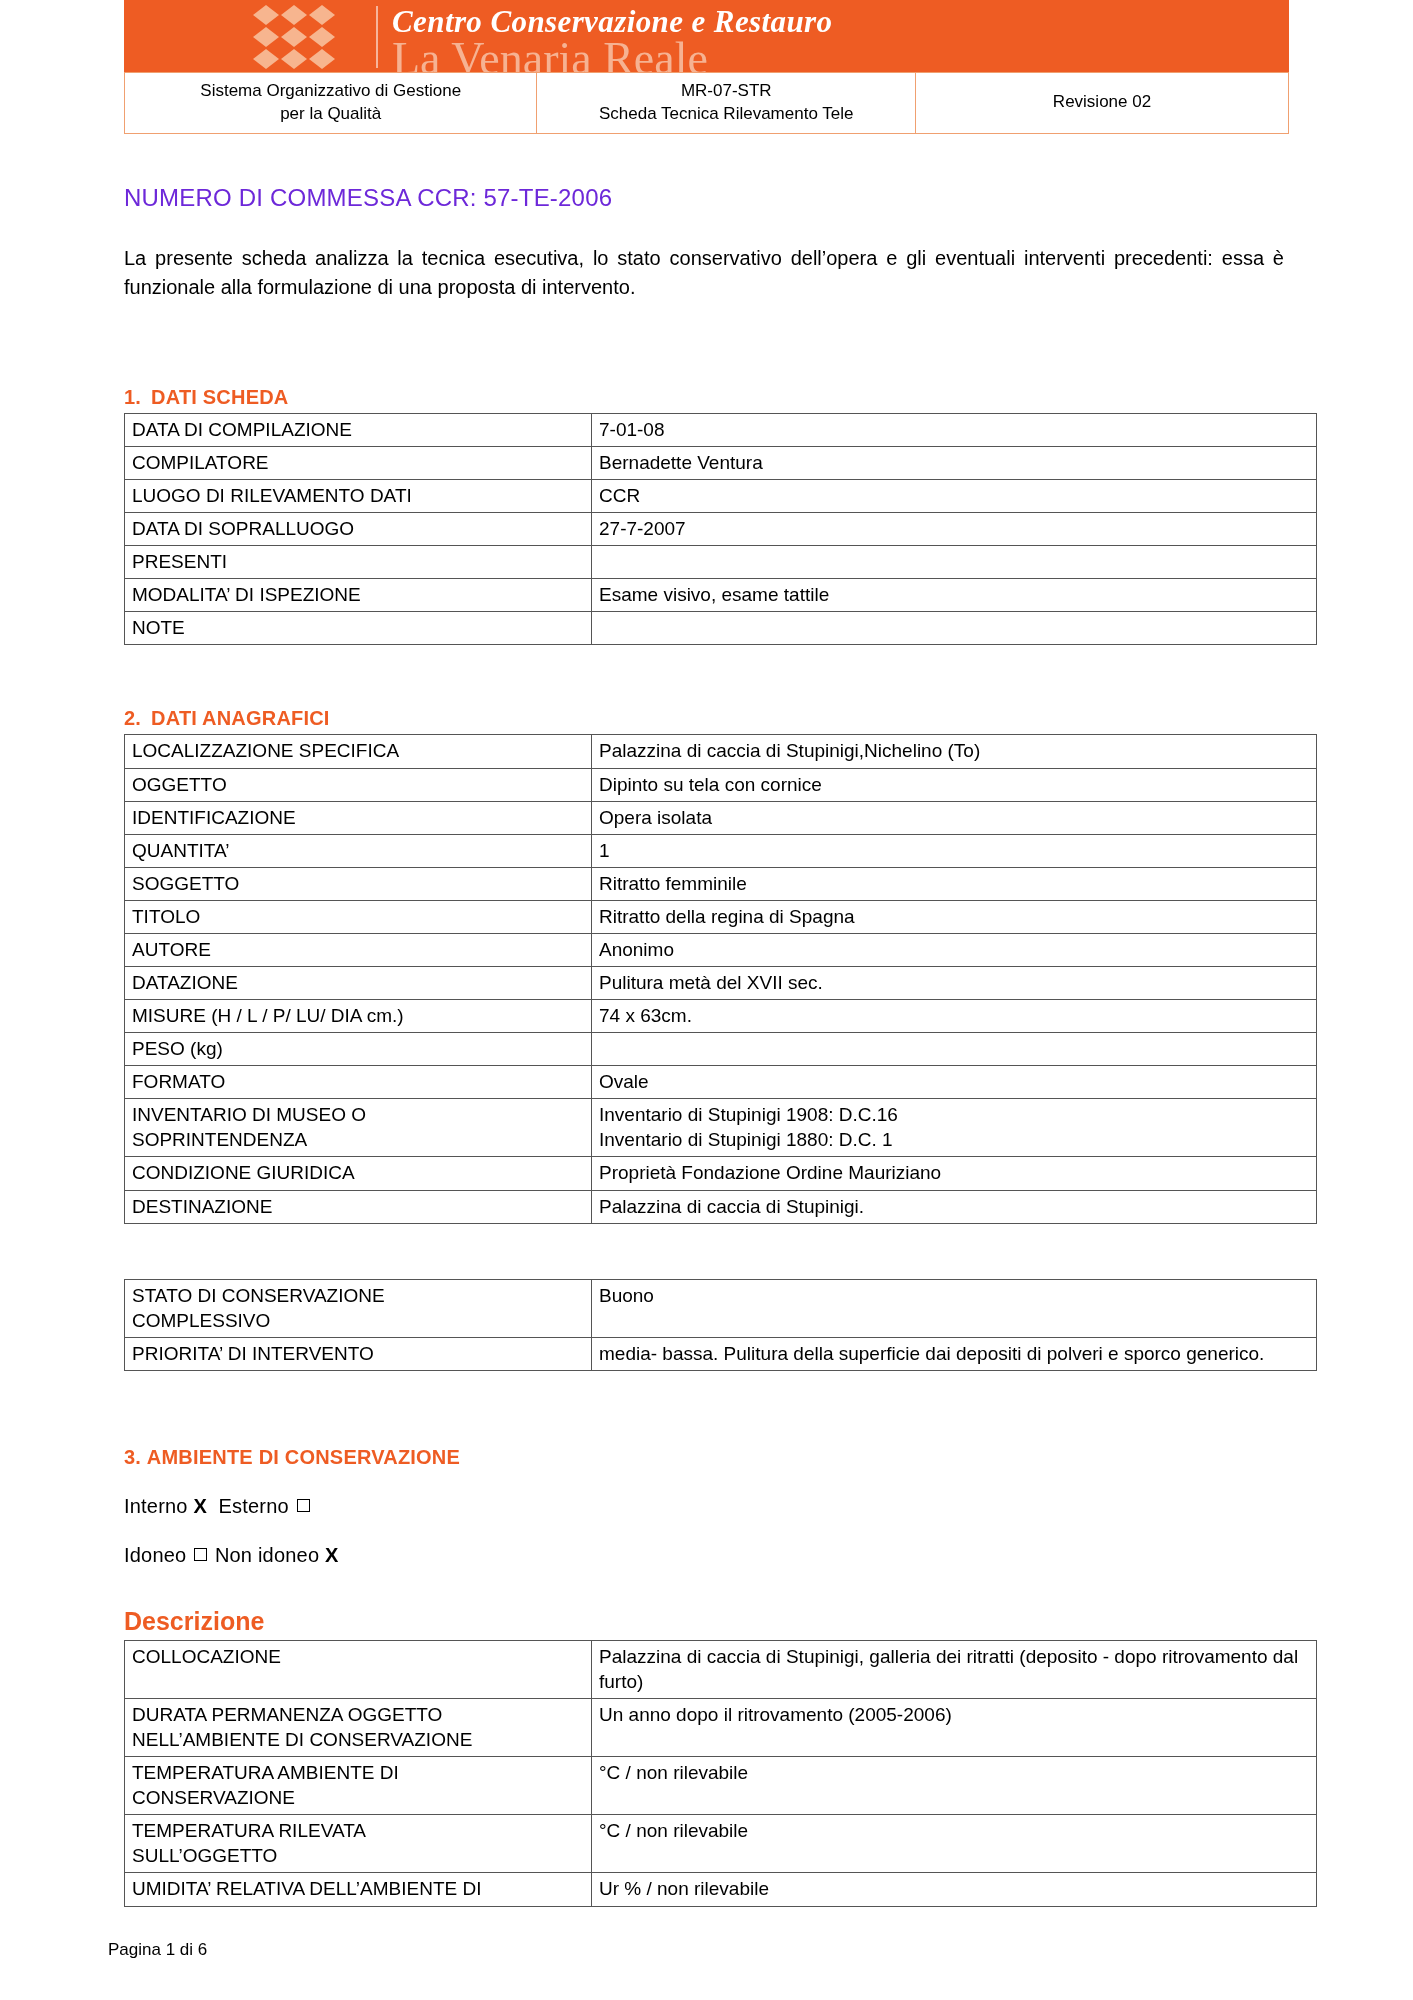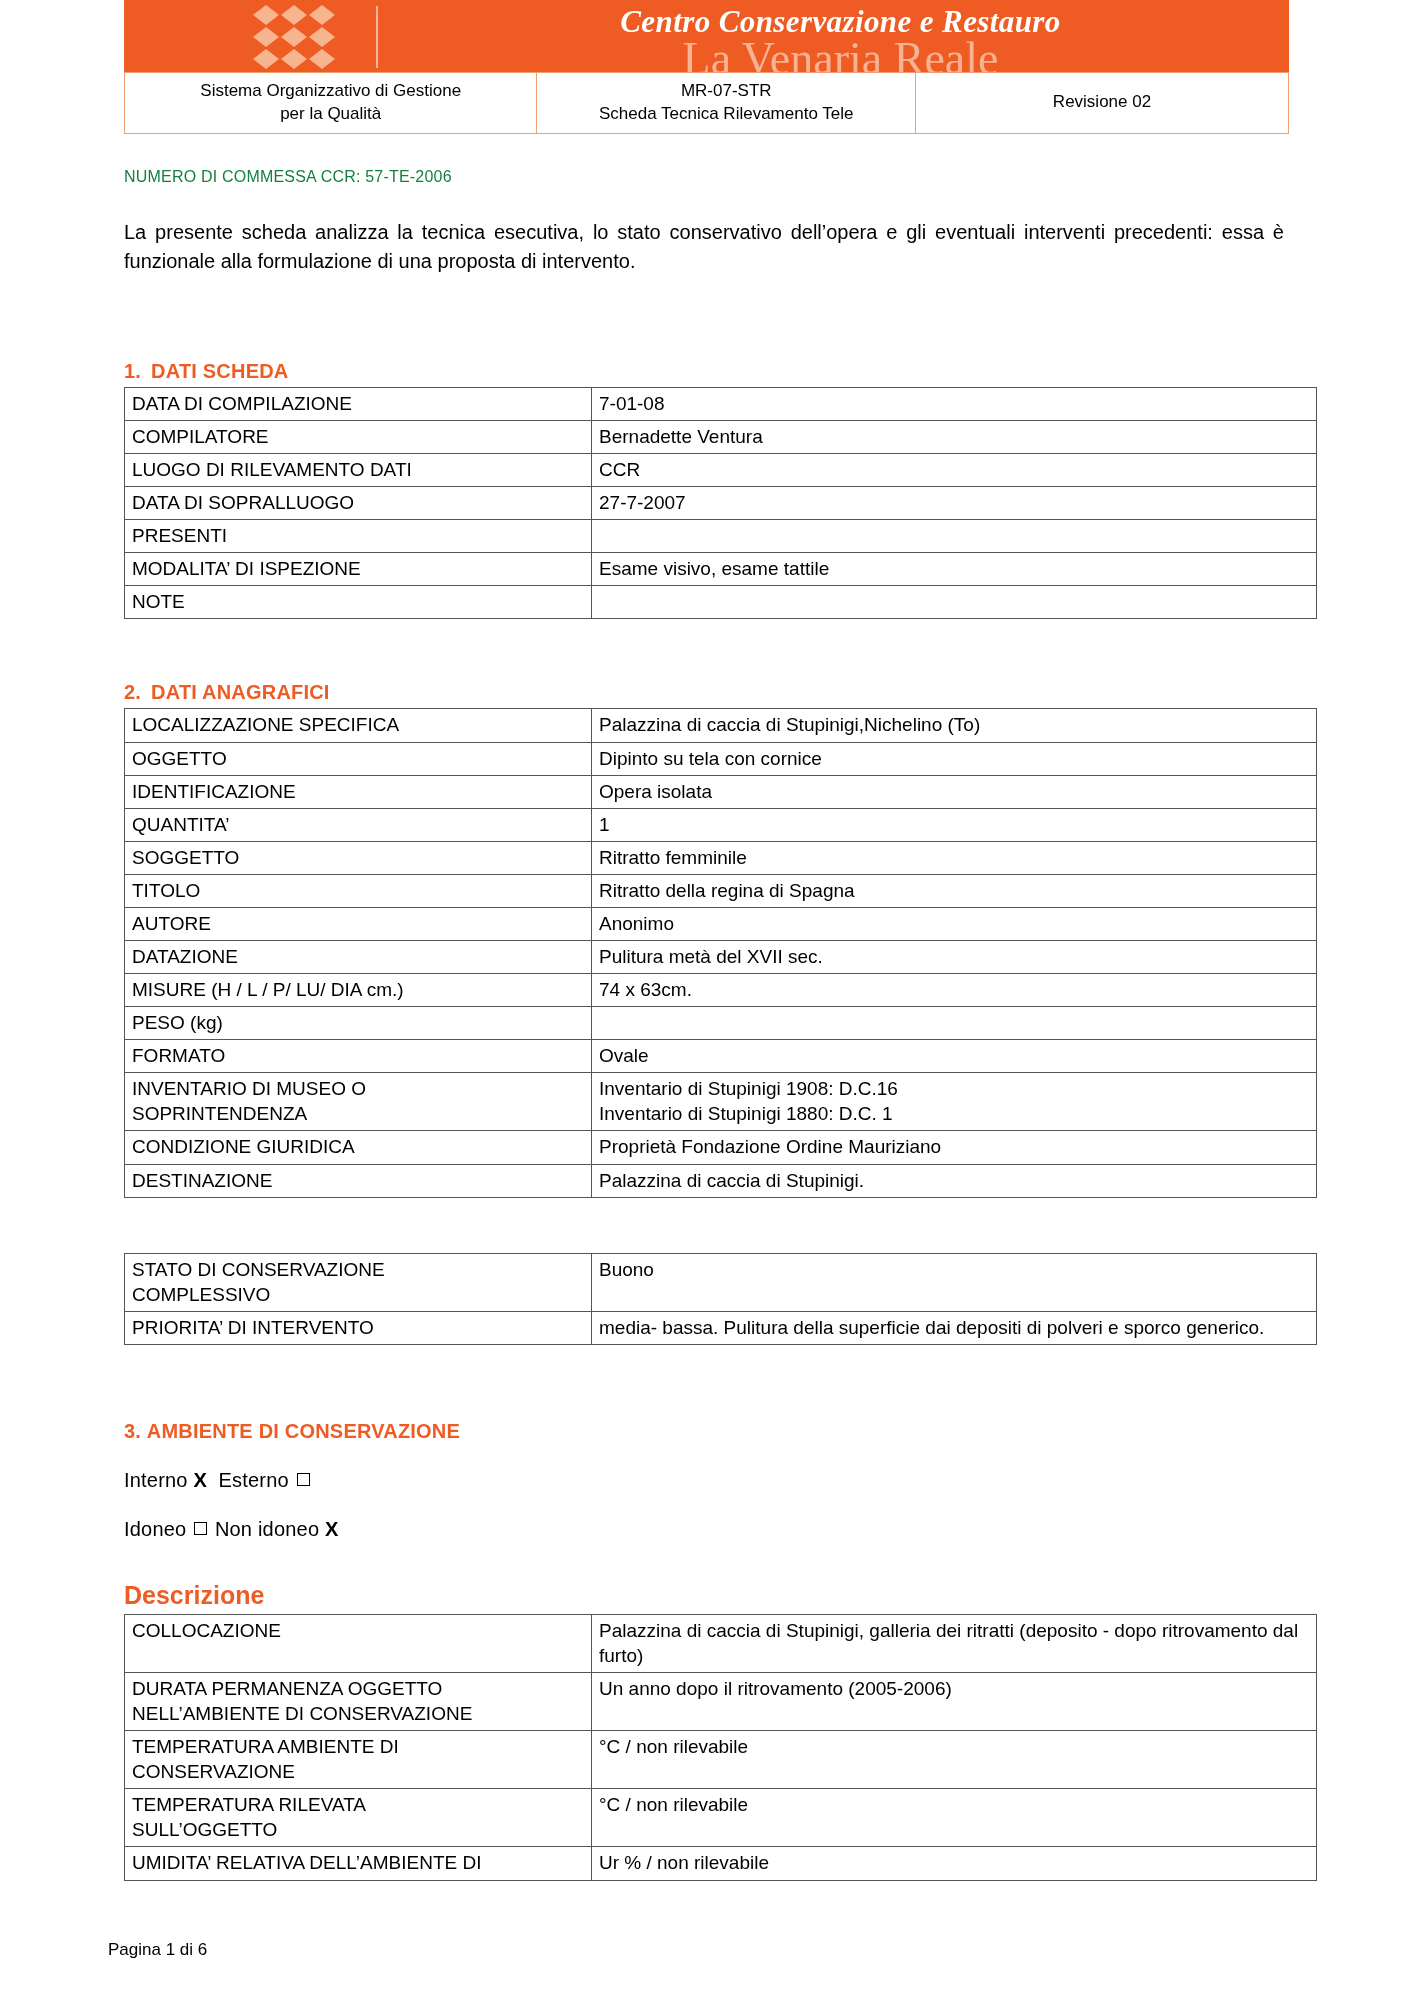--- a/index.html
+++ b/index.html
@@ -51,21 +51,20 @@
   }
   .banner-divider {
     width: 2px;
     background: rgba(255,255,255,0.55);
     margin: 6px 0 4px 0;
   }
   .banner-right {
     flex: 1;
     position: relative;
     padding-left: 14px;
-    text-align: center;
   }
   .brand-line1 {
     font-family: "Liberation Serif", serif;
     font-style: italic;
     font-weight: bold;
     color: #ffffff;
     font-size: 31px;
     letter-spacing: 0.4px;
     line-height: 1;
     padding-top: 6px;
@@ -94,23 +93,23 @@
     padding: 7px 6px;
     vertical-align: middle;
     color: #000;
   }
   .hdr-c1 { width: 35.5%; }
   .hdr-c2 { width: 32.5%; }
   .hdr-c3 { width: 32%; }
 
   
   .commessa {
-    margin-top: 34px;
-    font-size: 16px;
-    color: #15803d;
+    margin-top: 50px;
+    font-size: 24px;
+    color: #6d28d9;
     letter-spacing: 0.2px;
   }
   .intro {
     margin-top: 32px;
     font-size: 20px;
     line-height: 1.45;
     text-align: justify;
     width: 1160px;
   }
 

